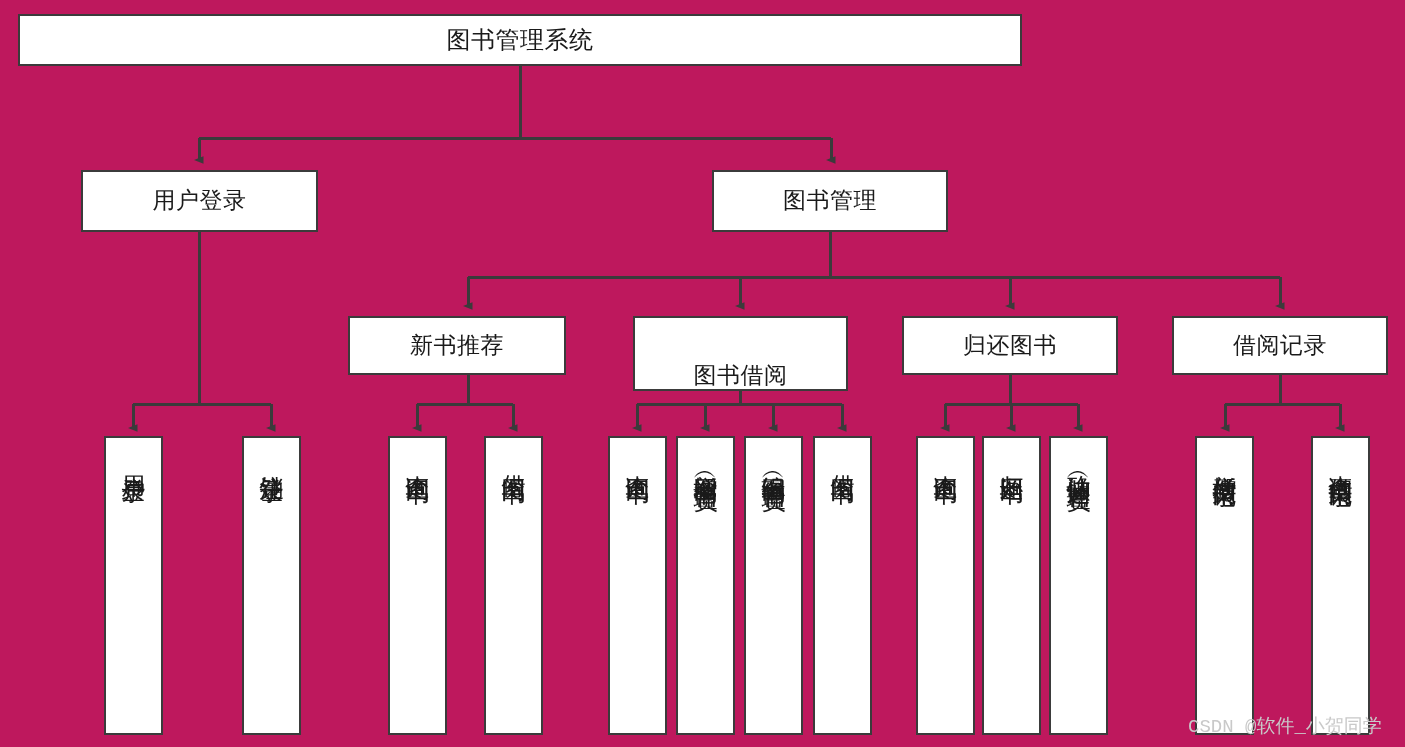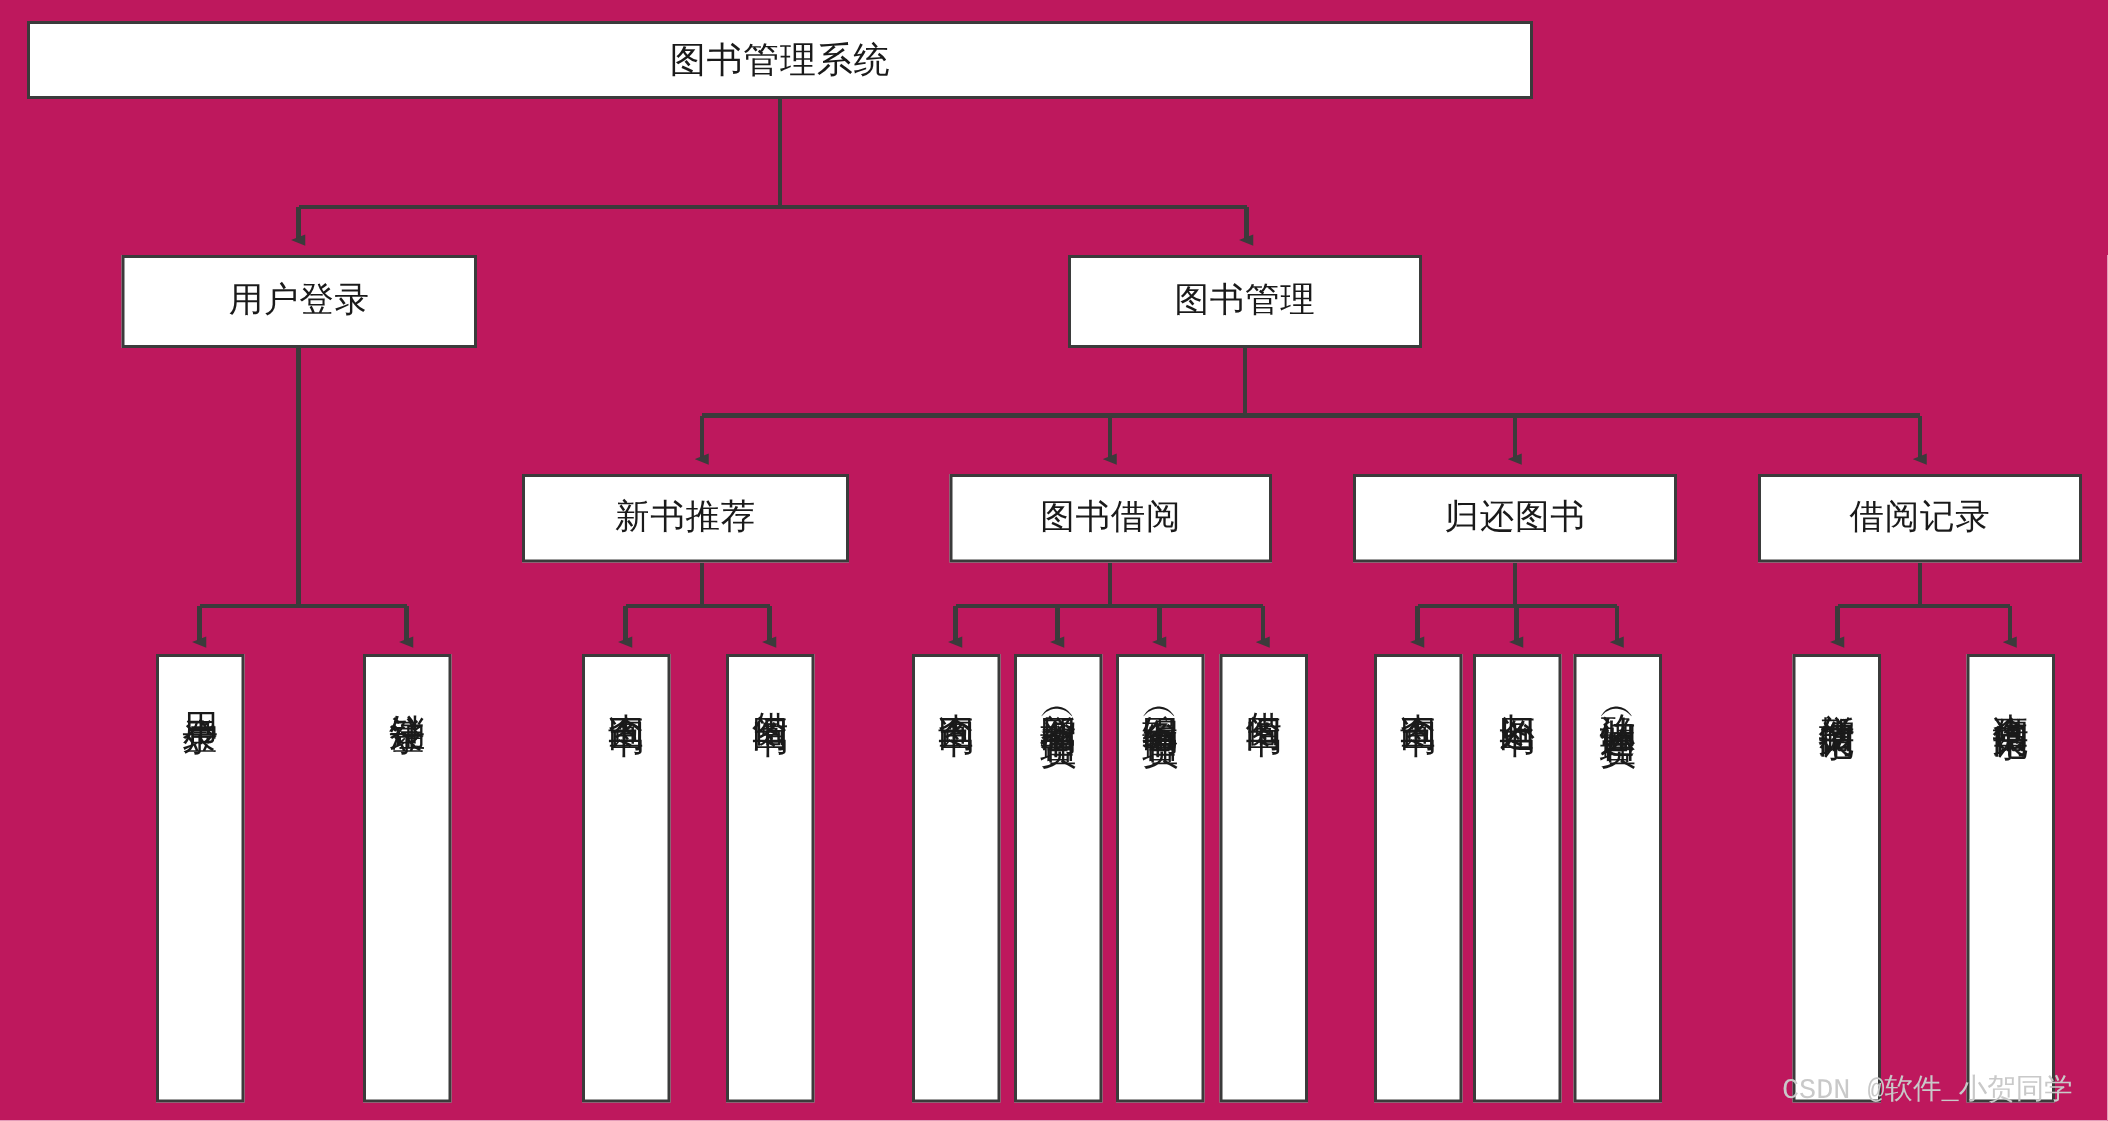--- a/index.html
+++ b/index.html
@@ -138,21 +138,21 @@
   <div class="node horiz" style="left:81px; top:170px; width:237px; height:62px;">
     <span class="node-label">用户登录</span>
   </div>
   <div class="node horiz" style="left:712px; top:170px; width:236px; height:62px;">
     <span class="node-label">图书管理</span>
   </div>
 
   <div class="node horiz" style="left:348px; top:316px; width:218px; height:59px;">
     <span class="node-label">新书推荐</span>
   </div>
-  <div class="node horiz" style="left:633px; top:316px; width:215px; height:59px;">
+  <div class="node horiz" style="left:633px; top:316px; width:215px; height:75px;align-items:flex-end;">
     <span class="node-label">图书借阅</span>
   </div>
   <div class="node horiz" style="left:902px; top:316px; width:216px; height:59px;">
     <span class="node-label">归还图书</span>
   </div>
   <div class="node horiz" style="left:1172px; top:316px; width:216px; height:59px;">
     <span class="node-label">借阅记录</span>
   </div>
 
   <div class="node vert" style="left:104px; top:436px; width:59px; height:299px;">

